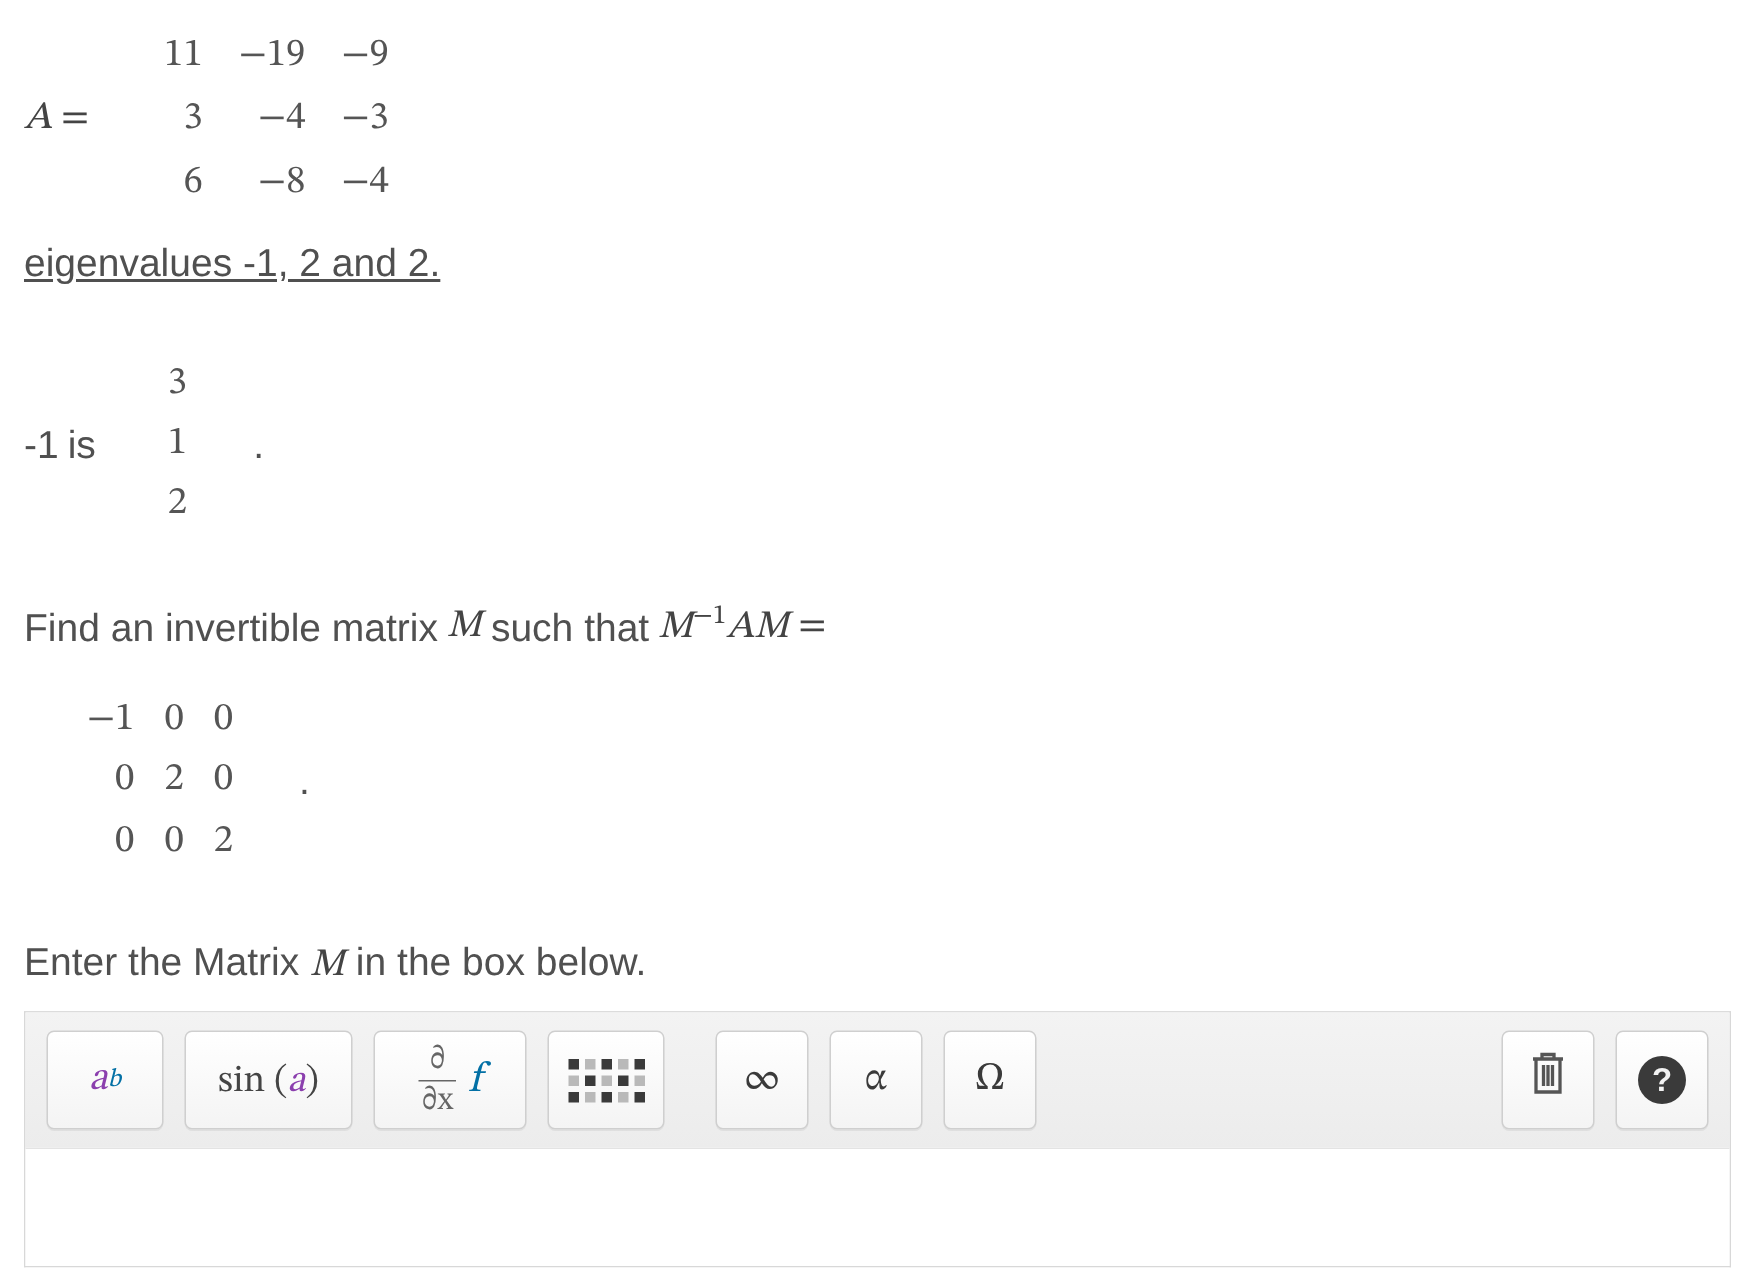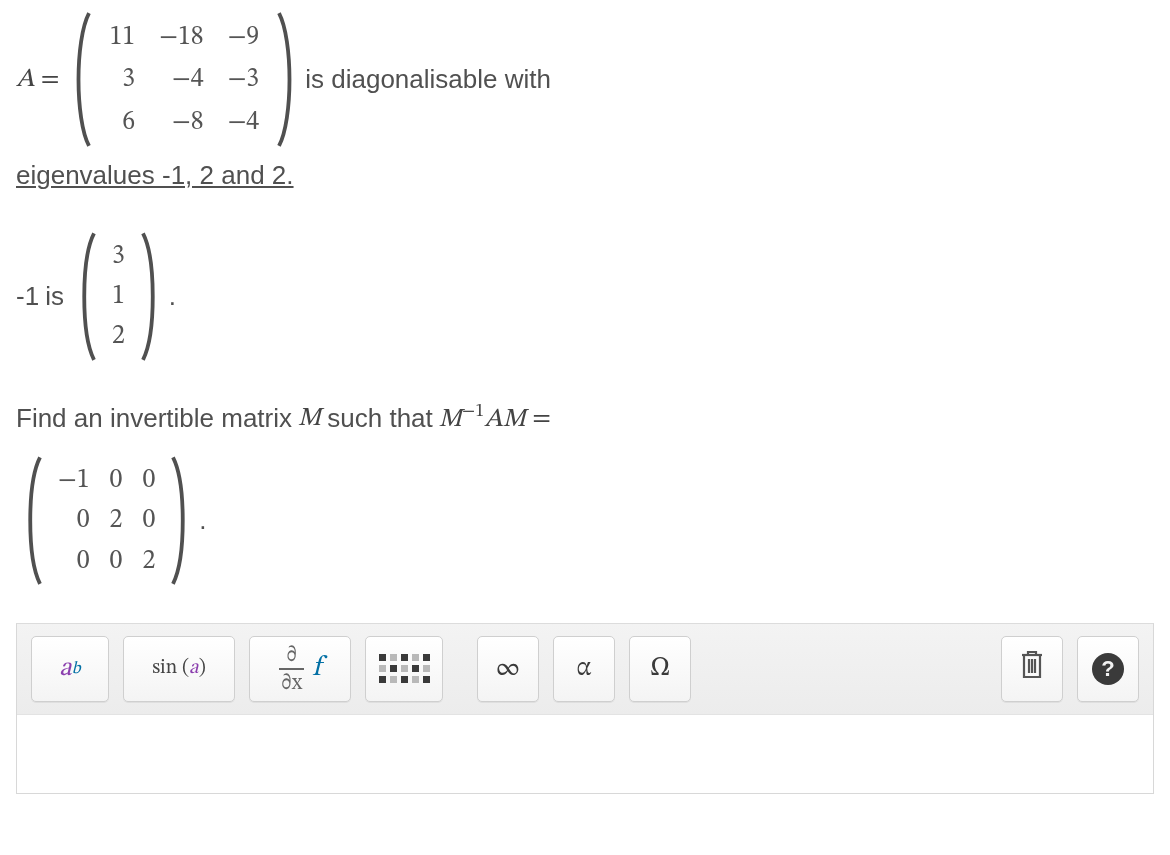--- a/index.html
+++ b/index.html
@@ -60,21 +60,21 @@
     color: #555;
   }
   .matwrap.sm td { padding: 2px 10px; }
   .inline-piece { display: inline-flex; align-items: center; vertical-align: middle;}
   .eqnblock {
     display: flex;
     align-items: center;
     flex-wrap: wrap;
     row-gap: 6px;
   }
-  .eqnblock > * { margin-right: 6px; }
+  .eqnblock > * { margin-right: 6px; align-items: center; }
   sup { font-size: 0.7em; }
   
   .editor {
     margin-top: 12px;
     border: 1px solid #d8d8d8;
     border-top: 1px solid #dcdcdc;
   }
   .toolbar {
     background: linear-gradient(#f3f3f3, #ececec);
     padding: 12px 14px;
@@ -100,21 +100,21 @@
     font-family: "Cambria Math","STIX Two Math","Times New Roman",serif;
   }
   .tbutton.small { min-width: 60px; }
   .tbutton .sup {
     font-size: 0.65em;
     vertical-align: super;
   }
   .tbutton .base-a { font-style: italic; color: #8b3fae; font-weight: 600;}
   .tbutton .exp-b  { font-style: italic; color: #0370a5; font-weight: 600;}
   
-  .tbutton .sinlabel { font-style: normal; color:#444; font-size:20px; }
+  .tbutton .sinlabel { font-style: normal; color:#444; font-size:25px; }
   .tbutton .sinlabel .a { color:#8b3fae; font-style: italic; }
   
   .dfrac {
     display: inline-flex;
     flex-direction: column;
     align-items: center;
     font-size: 22px;
     line-height: 1;
     color: #666;
     margin-right: 6px;
@@ -163,21 +163,21 @@
     <span class="matwrap">
       <span class="paren">
         <svg viewBox="0 0 26 130" preserveAspectRatio="none">
             <path d="M20 3 C 6 28, 6 102, 20 127"></path>
           </svg>
       </span>
       <table>
         <tbody>
             <tr>
           <td>11</td>
-          <td>−18</td>
+          <td>−19</td>
           <td>−9</td>
         </tr>
         <tr>
           <td>3</td>
           <td>−4</td>
           <td>−3</td>
         </tr>
         <tr>
           <td>6</td>
           <td>−8</td>
@@ -185,21 +185,20 @@
         </tr>
       </tbody>
         </table>
       <span class="paren">
         <svg viewBox="0 0 26 130" preserveAspectRatio="none">
             <path d="M6 3 C 20 28, 20 102, 6 127"></path>
           </svg>
       </span>
     </span>
 
-    <span> is diagonalisable with</span>
   </div>
   <div class="para" style="margin-top:-28px;text-decoration:underline;">eigenvalues -1, 2 and 2.</div>
 
   <div class="para eqnblock">
     <span>-1</span>
     <span> is </span>
 
     <span class="matwrap sm">
       <span class="paren">
         <svg viewBox="0 0 26 120" preserveAspectRatio="none">
@@ -267,20 +266,23 @@
         </table>
       <span class="paren">
         <svg viewBox="0 0 26 120" preserveAspectRatio="none">
             <path d="M6 3 C 19 26, 19 94, 6 117"></path>
           </svg>
       </span>
     </span>
     <span>.</span>
   </div>
 
+  <div class="para prompt-line">
+    <span>Enter the Matrix </span><span class="math ital">M</span><span>  in the box below.</span>
+  </div>
 
   <div class="editor">
     <div class="toolbar">
 
       <div class="tbutton">
         <span class="base-a">a</span>
           <span class="sup exp-b">b</span>
       </div>
 
       <div class="tbutton" style="min-width:110px">

